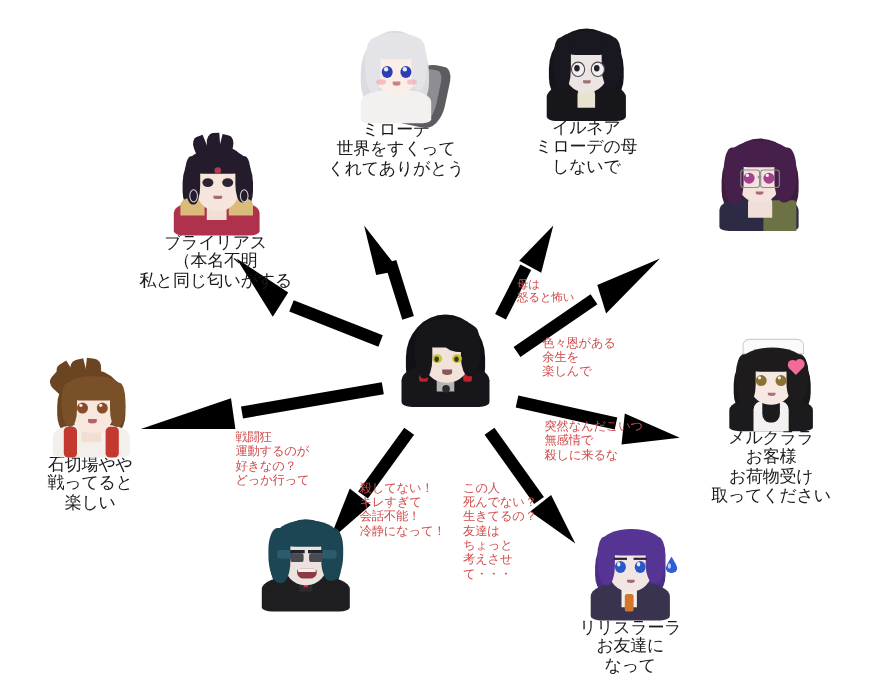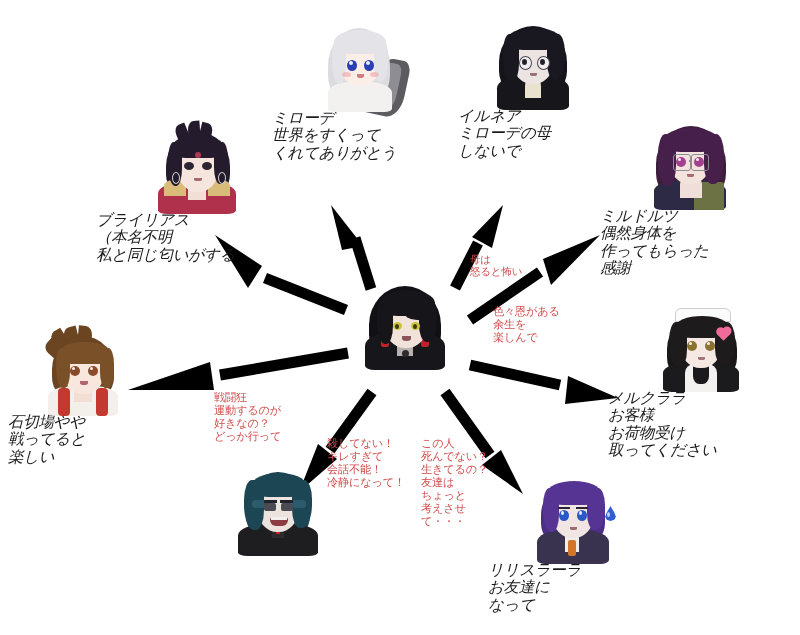--- a/index.html
+++ b/index.html
@@ -13,21 +13,21 @@
   #stage{position:absolute;left:0;top:0;width:800px;height:635px;}
 
   svg#arrows{position:absolute;left:0;top:0;width:800px;height:635px;pointer-events:none;}
 
   .node{position:absolute;}
   .portrait{position:relative;width:96px;height:84px;margin:0 auto;}
   .node .label{
     font-size:15.5px;line-height:1.12;color:#1a1a1a;white-space:pre-line;
     letter-spacing:-0.3px;
   }
-  .node.c .label{text-align:left;font-style:italic;}
+  .node.c .label{text-align:center;}
 
   
   .ann{
     position:absolute;
     color:#d14b4b;
     font-size:11.2px;
     line-height:1.16;
     white-space:pre-line;
     letter-spacing:-0.2px;
   }
@@ -199,24 +199,20 @@
       <div class="pp eye" style="left:34px;top:33px;width:10px;height:10px;background:#a4418f;"></div>
       <div class="pp eye" style="left:52px;top:33px;width:10px;height:10px;background:#a4418f;"></div>
       <div class="pp shine" style="left:36px;top:34px;width:3px;height:3px;"></div>
       <div class="pp shine" style="left:54px;top:34px;width:3px;height:3px;"></div>
 
       <div class="pp" style="left:31px;top:30px;width:16px;height:15px;border:1.5px solid #8c8c94;border-radius:3px;"></div>
       <div class="pp" style="left:49px;top:30px;width:16px;height:15px;border:1.5px solid #8c8c94;border-radius:3px;"></div>
       <div class="pp" style="left:47px;top:36px;width:3px;height:1.5px;background:#8c8c94;"></div>
       <div class="pp mouth" style="left:45px;top:50px;width:7px;height:3px;background:#a86a72;"></div>
     </div>
-    <div class="label">ミルドルツ
-偶然身体を
-作ってもらった
-感謝</div>
   </div>
 
   <div class="node c" style="left:608px;top:306px;width:186px;">
     <div class="portrait">
       <div class="pp hairback" style="left:14px;top:8px;width:70px;height:70px;background:#191717;"></div>
       <div class="pp body" style="left:10px;top:56px;width:76px;height:30px;background:#1b1a1c;"></div>
       <div class="pp" style="left:32px;top:58px;width:32px;height:28px;background:#f4f2f0;border-radius:30% 30% 0 0;"></div>
       <div class="pp" style="left:40px;top:58px;width:16px;height:20px;background:#1b1a1c;border-radius:0 0 40% 40%;"></div>
       <div class="pp" style="left:42px;top:56px;width:12px;height:5px;background:#d9d6d2;border-radius:3px;"></div>
 
@@ -340,20 +336,23 @@
 私と同じ匂いがする</div>
   </div>
 
   <div class="ann vert" style="left:470px;top:253px;width:60px;">母は
 怒ると怖い</div>
 
   <div class="ann" style="left:493px;top:305px;width:100px;">色々恩がある
 余生を
 楽しんで</div>
 
+  <div class="ann" style="left:495px;top:381px;width:110px;">突然なんだこいつ
+無感情で
+殺しに来るな</div>
 
   <div class="ann" style="left:421px;top:437px;width:86px;">この人
 死んでない？
 生きてるの？
 友達は
 ちょっと
 考えさせて・・・</div>
 
   <div class="ann" style="left:327px;top:437px;width:90px;">殺してない！
 キレすぎて

